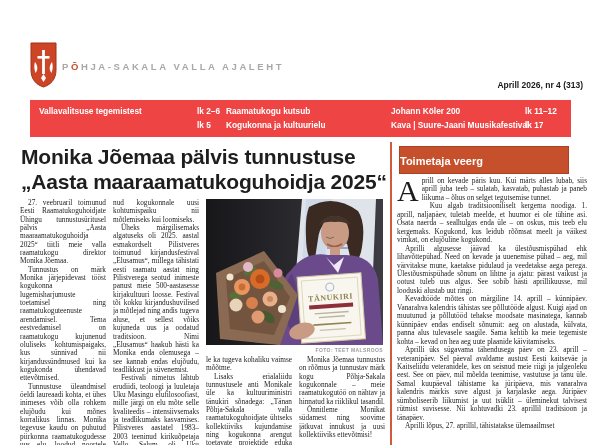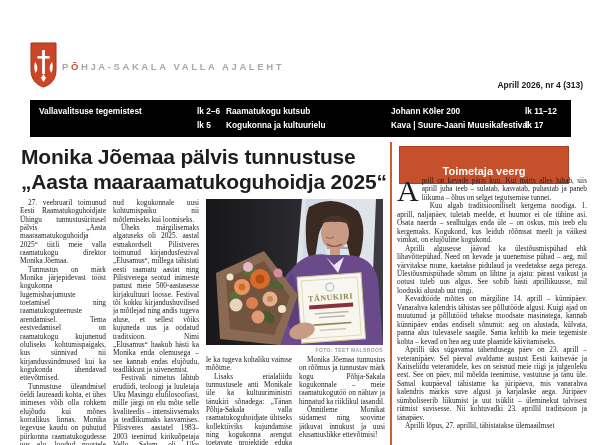--- a/index.html
+++ b/index.html
@@ -12,21 +12,21 @@
            font-size:9.5px;font-weight:700;letter-spacing:2.6px;color:#a8a8a8;}
   .tagline .brand-o{color:#c6502b;}
   .logo{position:absolute;right:14px;top:0px;font-family:"Liberation Serif",serif;
         font-weight:700;font-size:72px;line-height:78px;color:#d0522c;letter-spacing:5px;
         -webkit-text-stroke:1.3px #6b241656; text-stroke:1.3px #6b2416;
         text-shadow:4px 3px 0 #c2c2c2;}
   .issue{position:absolute;right:17px;top:80px;font-family:Liberation Sans, sans-serif;
          font-size:8.5px;font-weight:700;color:#1a1a1a;}
 
   
-  .teaser{position:absolute;left:30px;top:100px;width:541px;height:37px;background:#000000;}
+  .teaser{position:absolute;left:30px;top:100px;width:541px;height:37px;background:#ef4444;}
   .teaser span{position:absolute;font-family:"Liberation Sans",sans-serif;font-weight:700;
                font-size:8.3px;color:#ffffff;white-space:nowrap;}
   .r1{top:6px;} .r2{top:20px;}
   .tl1{left:9px;}  .tp1{left:119px;padding-left:48px;}
   .tl2{left:196px;}.tp2{left:303px;margin-top:44px;}
   .tl3{left:361px;}.tp3{left:495px;}
 
   
   .headline{position:absolute;left:21px;top:145px;width:375px;margin:0;
             font-family:"Liberation Sans",sans-serif;font-weight:700;font-size:21px;
@@ -46,21 +46,21 @@
   .photo{position:absolute;left:206px;top:199px;width:177px;height:146px;margin:0;}
   .photo svg{display:block;width:100%;height:100%;}
   .caption{position:absolute;left:206px;top:347px;width:177px;text-align:right;
            font-family:"Liberation Sans",sans-serif;font-size:5px;font-weight:700;
            letter-spacing:0.4px;color:#9b9b9b;}
 
   
   .divider{position:absolute;left:390px;top:142px;width:2px;height:303px;background:#d05a3c;}
   .ed-title{position:absolute;left:399px;top:146px;width:168px;height:18px;background:#c6502b;
             border:1px solid #aa4122;color:#fff;font-family:"Liberation Sans",sans-serif;
-            font-size:11px;font-weight:700;text-align:center;padding-top:18px;}
+            font-size:11px;font-weight:700;text-align:left;padding-top:8px;}
   .ed-body{position:absolute;left:397px;top:177px;width:190px;height:268px;overflow:hidden;
            text-align:justify;font-size:7.3px;line-height:8.45px;color:#1c1c1c;}
   .ed-body p{margin:0;text-indent:8px;}
   .ed-body p.first{text-indent:0;}
   .dropcap{float:left;font-family:"Liberation Serif",serif;font-weight:400;
            font-size:30px;line-height:25px;padding:1px 3px 0 0;color:#1c1c1c;}
 </style>
 </head>
 <body>
 
@@ -176,21 +176,21 @@
     </svg>
   </figure>
   <div class="caption">FOTO: TEET MALSROOS</div>
 
   <div class="col col3">
     <p class="cont">le ka tugeva kohaliku vaimse mõõtme.</p>
     <p>Lisaks erialaliidu tunnustusele anti Monikale üle ka kultuuriministri tänukiri sõnadega: „Tänan Põhja-Sakala valla raamatukoguhoidjate ühtseks kollektiiviks kujundamise ning kogukonna arengut toetavate projektide eduka elluviimise eest.“</p>
   </div>
   <div class="col col4">
     <p>Monika Jõemaa tunnustus on rõõmus ja tunnustav märk kogu Põhja-Sakala kogukonnale – meie raamatukogutöö on nähtav ja hinnatud ka riiklikul tasandil.</p>
-    <p>Õnnitleme Monikat südamest ning soovime jätkuvat innukust ja uusi elusamuslikke ettevõtmisi!</p>
+    <p>Õnnitleme Monikat südamest ning soovime jätkuvat innukust ja uusi kollektiiviks ettevõtmisi!</p>
   </div>
 
   <div class="divider"></div>
   <aside>
     <div class="ed-title">Toimetaja veerg</div>
     <div class="ed-body">
       <p class="first"><span class="dropcap">A</span><span>prill on kevade päris kuu. Kui märts alles lubab, siis aprill juba teeb – sulatab, kasvatab, puhastab ja paneb liikuma – õhus on selget tegutsemise tunnet.</span></p>
       <p>Kuu algab traditsiooniliselt kergema noodiga. 1. aprill, naljapäev, tuletab meelde, et huumor ei ole tühine asi. Osata naerda – sealhulgas enda üle – on oskus, mis teeb elu kergemaks. Kogukond, kus leidub rõõmsat meelt ja väikest vimkat, on elujõuline kogukond.</p>
       <p>Aprilli algusesse jäävad ka ülestõusmispühad ehk lihavõttepühad. Need on kevade ja uuenemise pühad – aeg, mil värvitakse mune, kaetakse pidulaud ja veedetakse aega perega. Ülestõusmispühade sõnum on lihtne ja ajatu: pärast vaikust ja ootust tuleb uus algus. See sobib hästi aprillikuusse, mil looduski alustab uut ringi.</p>
       <p>Kevadtööde mõttes on märgiline 14. aprill – künnipäev. Vanarahva kalendris tähistas see põllutööde algust. Kuigi ajad on muutunud ja põllutööd tehakse moodsate masinatega, kannab künnipäev endas endiselt sõnumit: aeg on alustada, külvata, panna alus tulevasele saagile. Sama kehtib ka meie tegemiste kohta – kevad on hea aeg uute plaanide käivitamiseks.</p>

